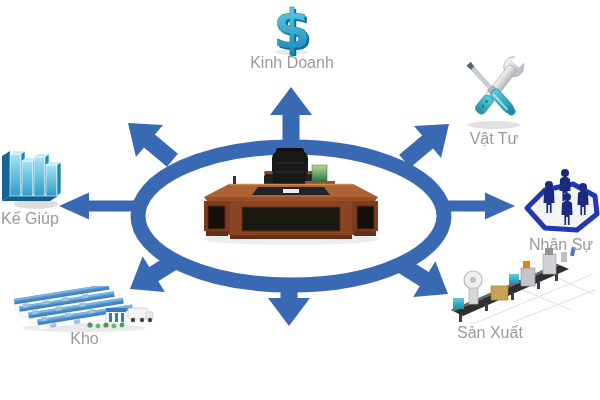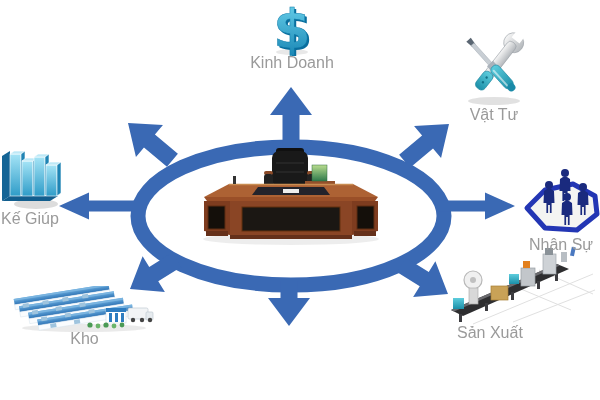--- a/index.html
+++ b/index.html
@@ -256,21 +256,21 @@
     <svg width="80" height="80" viewBox="0 0 80 80">
       <path d="M6,50 L24,32 L52,26 L74,38 L76,56 L56,72 L24,70 Z" fill="#f4f4f2" stroke="#2336b4" stroke-width="5" stroke-linejoin="round"></path>
       <use href="#person" transform="translate(28,48)"></use>
       <use href="#person" transform="translate(44,36)"></use>
       <use href="#person" transform="translate(62,50)"></use>
       <use href="#person" transform="translate(46,60)"></use>
     </svg>
     <div class="node-label">Nhân Sự</div>
   </div>
 
-  <div class="node" style="left:452px;top:28px;width:84px;">
+  <div class="node" style="left:452px;top:52px;width:84px;">
     <svg width="84" height="80" viewBox="0 0 84 80">
       <ellipse cx="42" cy="73" rx="26" ry="4" fill="#c8c8c8" opacity="0.55"></ellipse>
 
       <g transform="rotate(38 42 40)">
         <circle cx="42" cy="8" r="10" fill="url(#silverGrad)" stroke="#9aa0a6" stroke-width="0.6"></circle>
         <rect x="37" y="-8" width="10" height="13" fill="#ffffff"></rect>
         <rect x="37" y="8" width="10" height="46" rx="4" fill="url(#silverGrad)" stroke="#9aa0a6" stroke-width="0.6"></rect>
         <rect x="36.5" y="46" width="11" height="20" rx="4.5" fill="url(#tealGrad)" stroke="#17849e" stroke-width="0.6"></rect>
         <circle cx="42" cy="52" r="1.2" fill="#0f6f86"></circle>
           <circle cx="42" cy="58" r="1.2" fill="#0f6f86"></circle>

